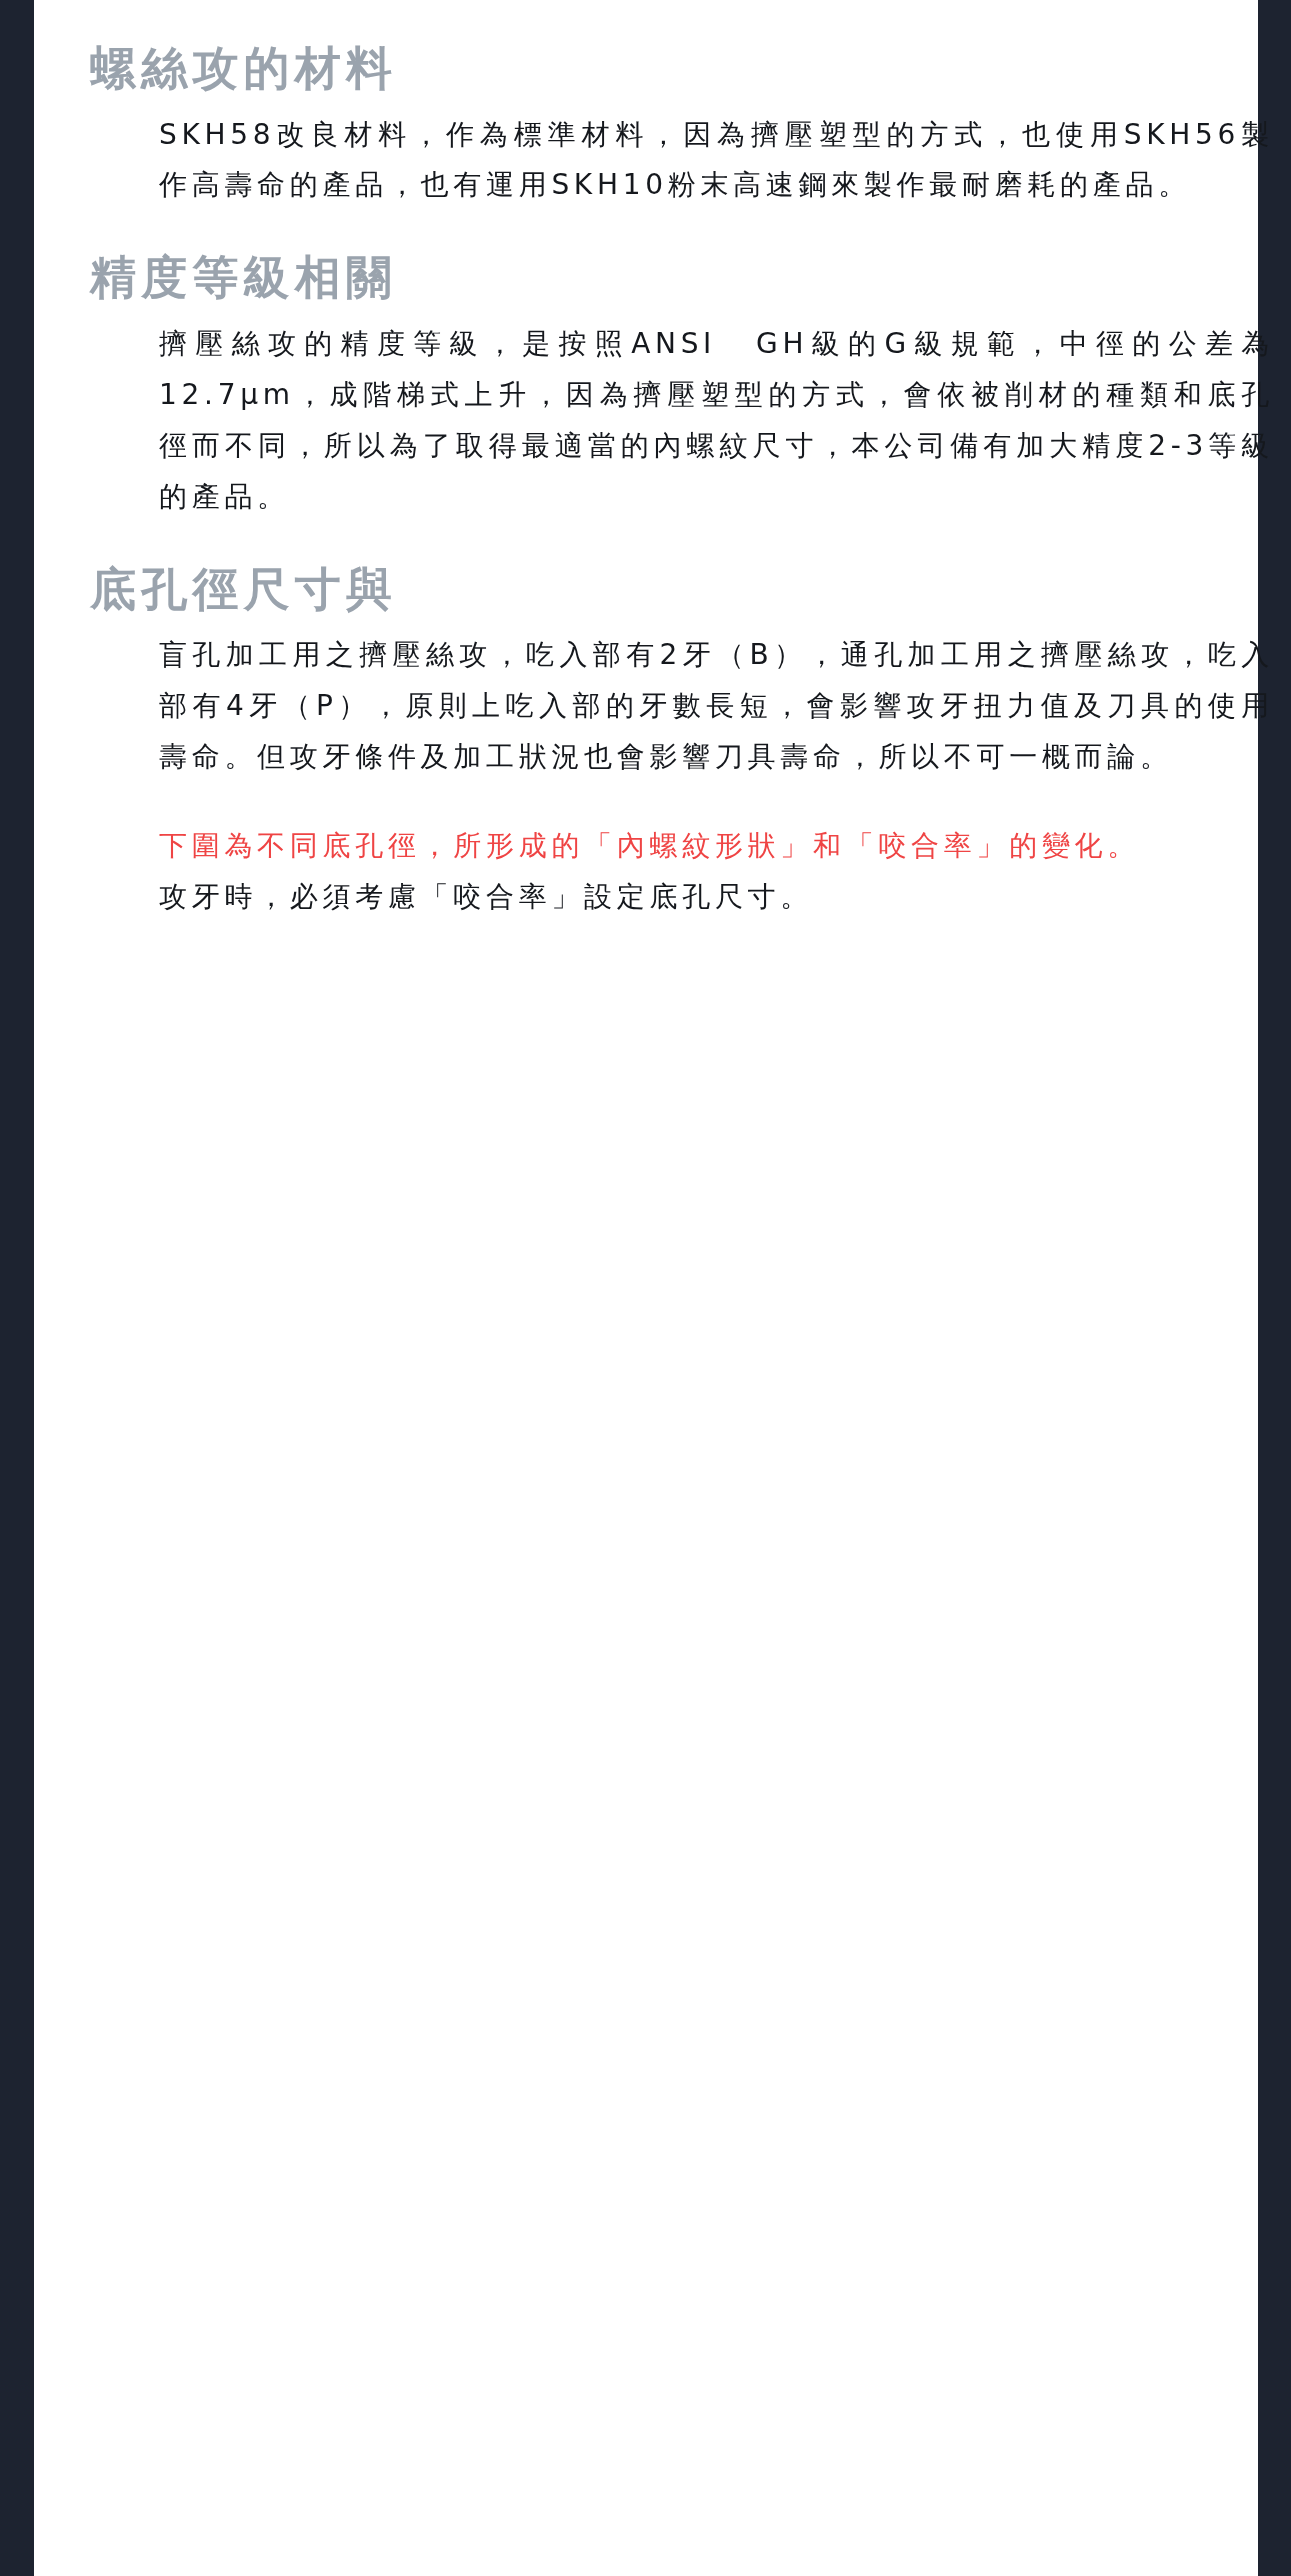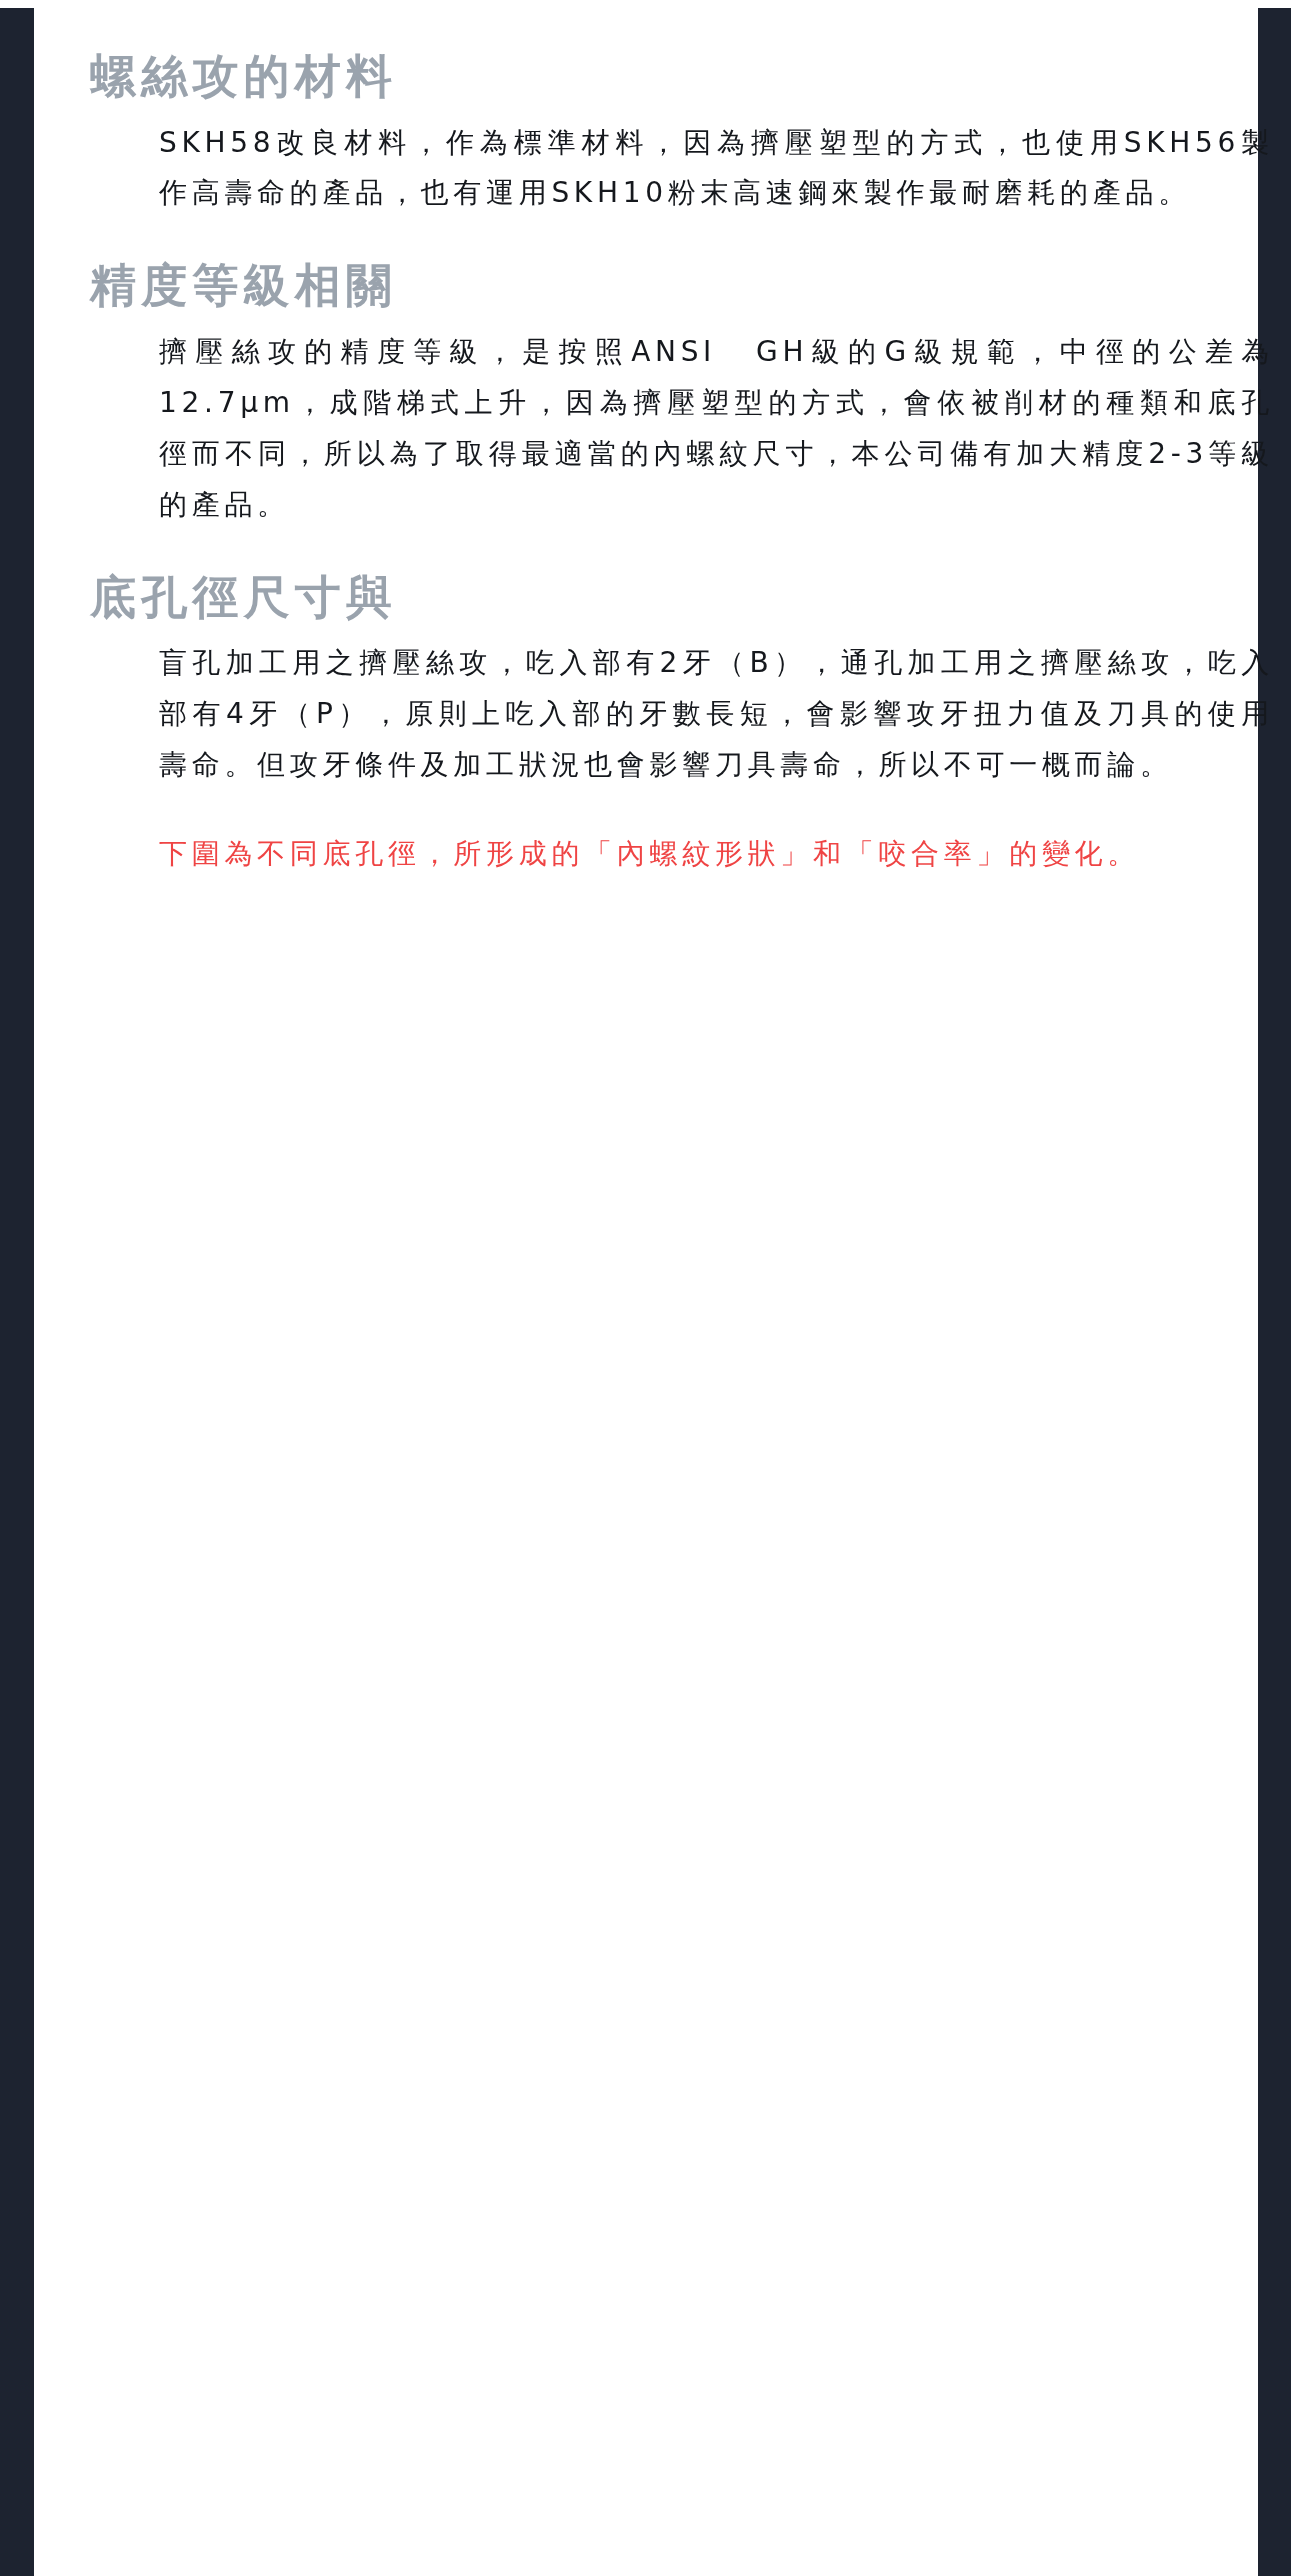--- a/index.html
+++ b/index.html
@@ -9,21 +9,21 @@
   }
   body {
     width: 1292px;
     height: 2576px;
     font-family: "DejaVu Sans", "Liberation Sans", sans-serif;
     position: relative;
     overflow: hidden;
   }
   .page {
     position: absolute;
-    left: 0; top: 8px;
+    left: 0; top: 0;
     width: 1292px;
     height: 1952px;
     background: #ffffff;
   }
   
   .edge-bar {
     position: absolute;
     top: 0;
     width: 34px;
     height: 2576px;
@@ -111,18 +111,19 @@
     </div>
 
     <div class="sec-block">
       <h2 class="section-head">底孔徑尺寸與</h2>
       <p class="body-text">盲孔加工用之擠壓絲攻，吃入部有2牙（B），通孔加工用之擠壓絲攻，吃入部有4牙（P），原則上吃入部的牙數長短，會影響攻牙扭力值及刀具的使用壽命。但攻牙條件及加工狀況也會影響刀具壽命，所以不可一概而論。</p>
     </div>
 
 
     <div>
       <p class="body-text red">下圍為不同底孔徑，所形成的「內螺紋形狀」和「咬合率」的變化。</p>
+      <p class="body-text">攻牙時，必須考慮「咬合率」設定底孔尺寸。</p>
       <div class="gap-md"></div>
     </div>
 
   </div>
 </div>
 
 
 </body></html>

